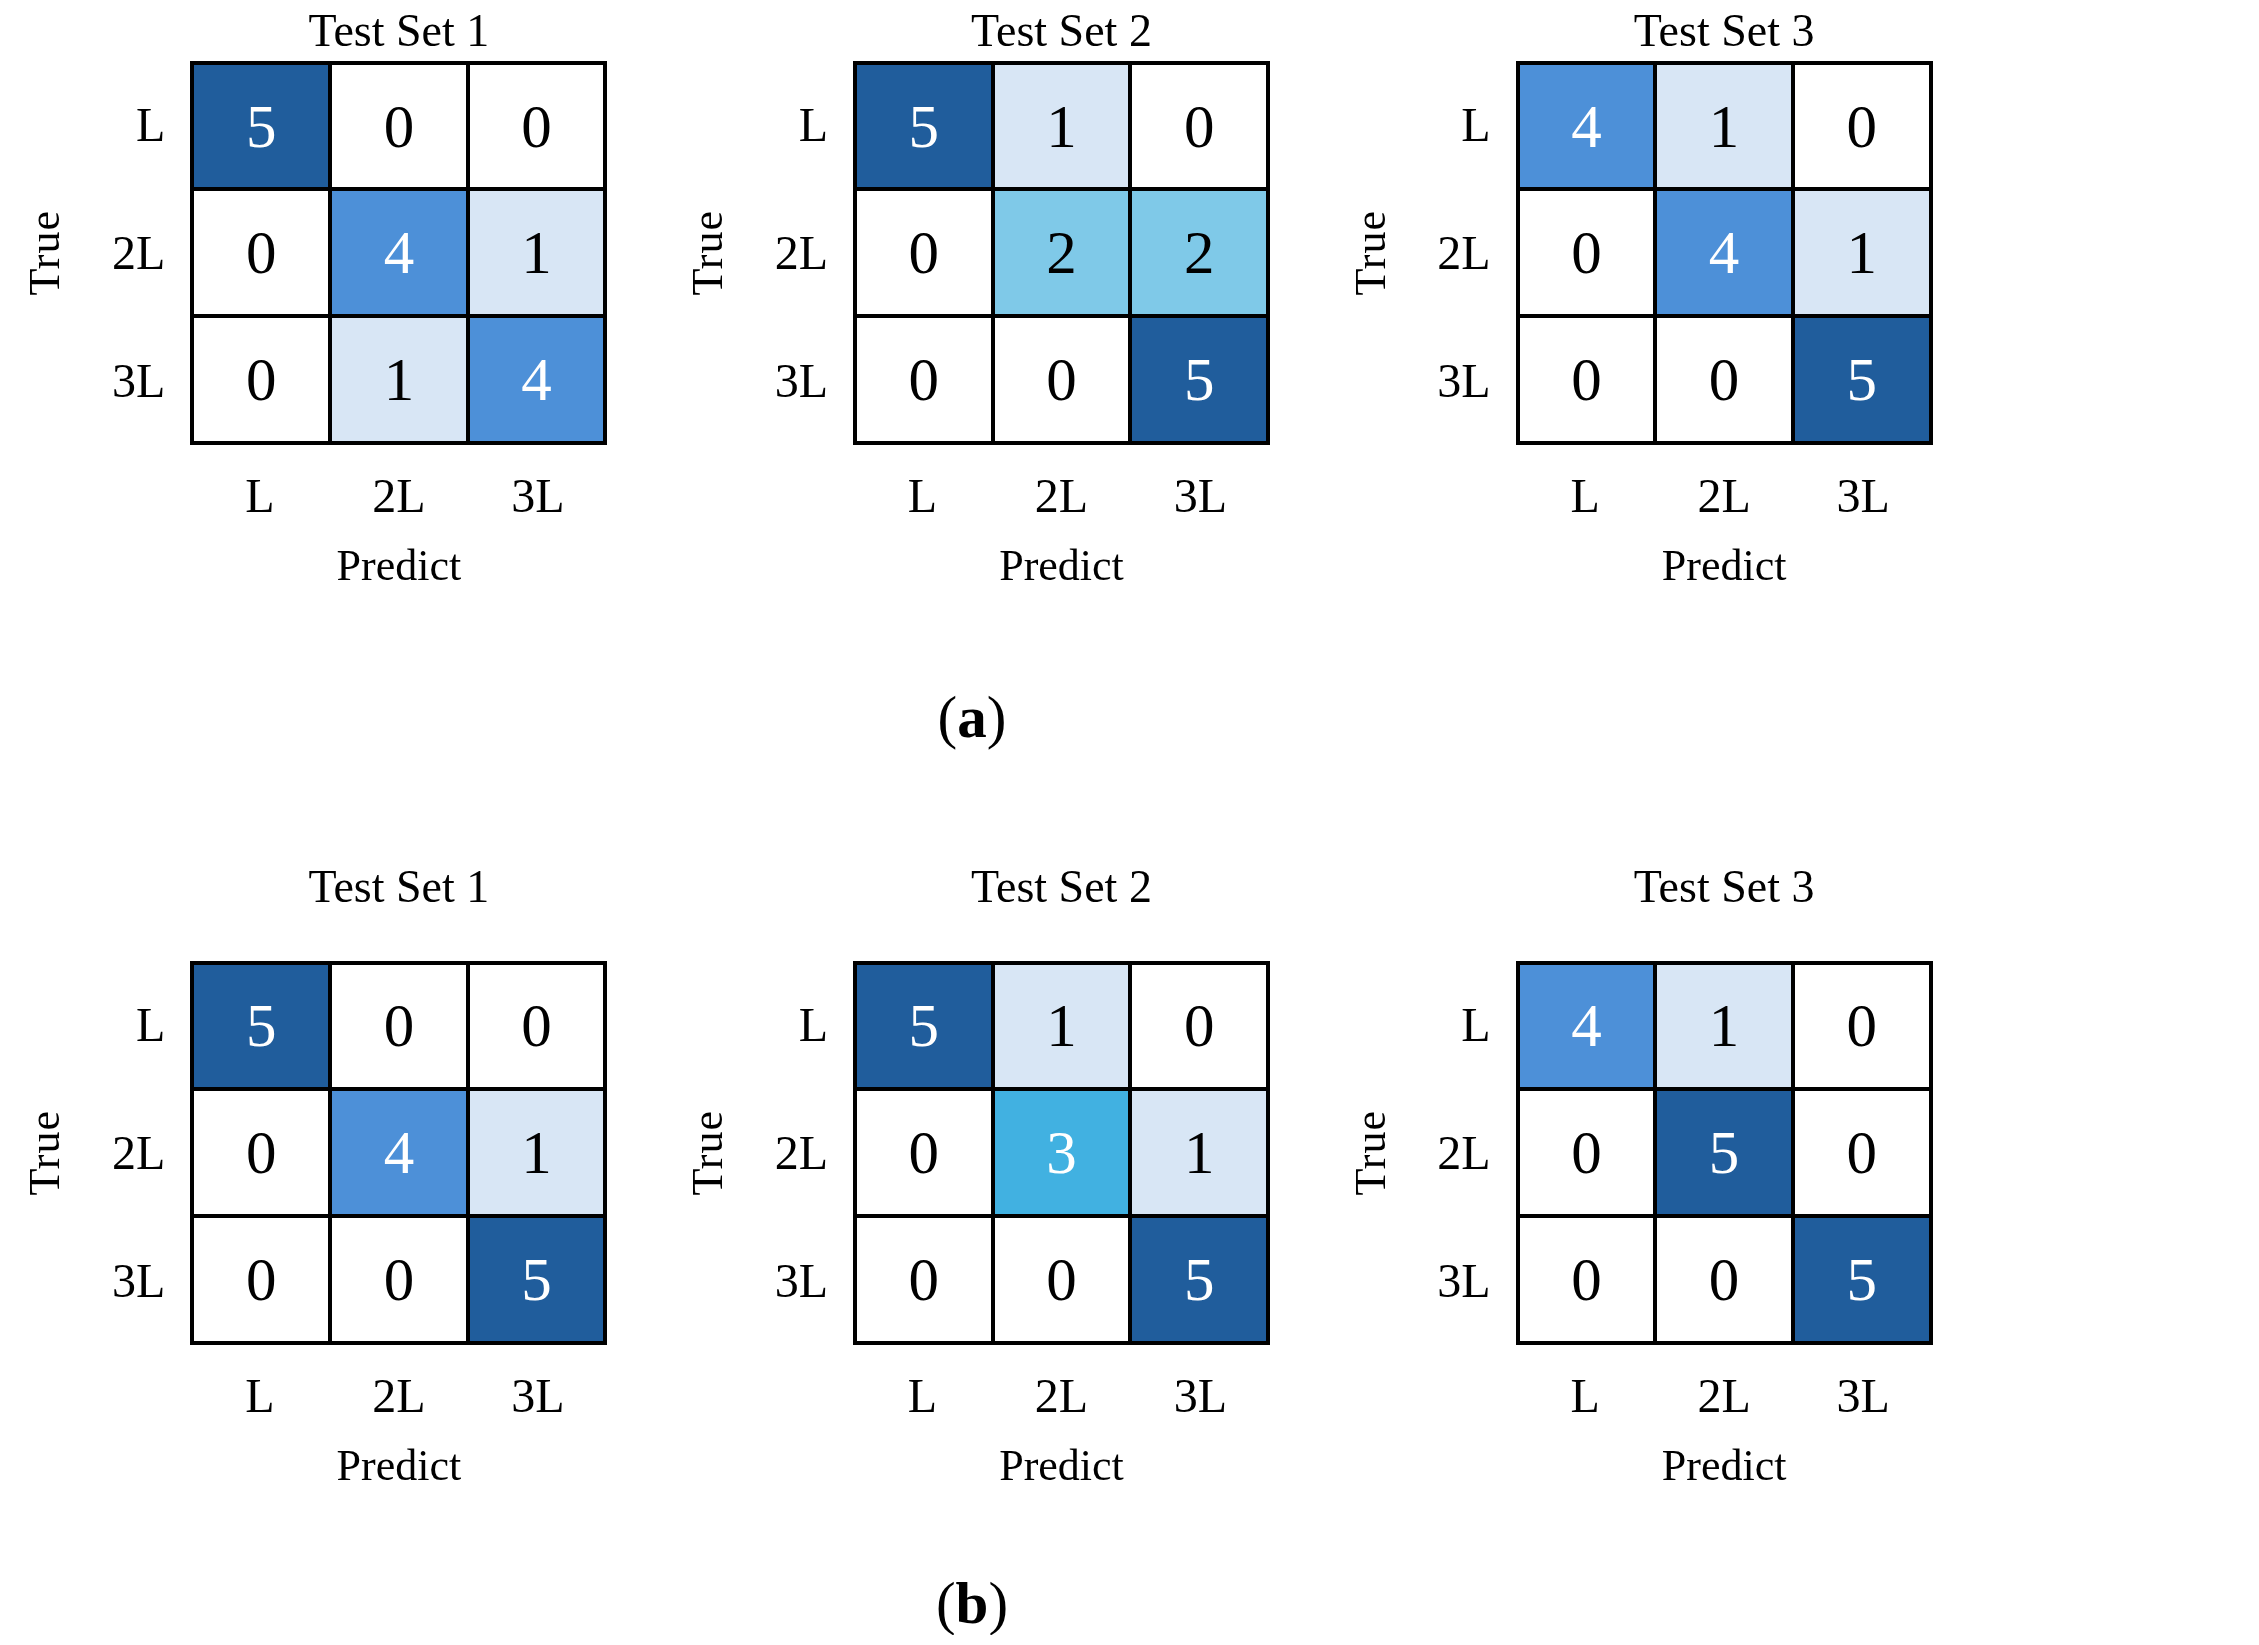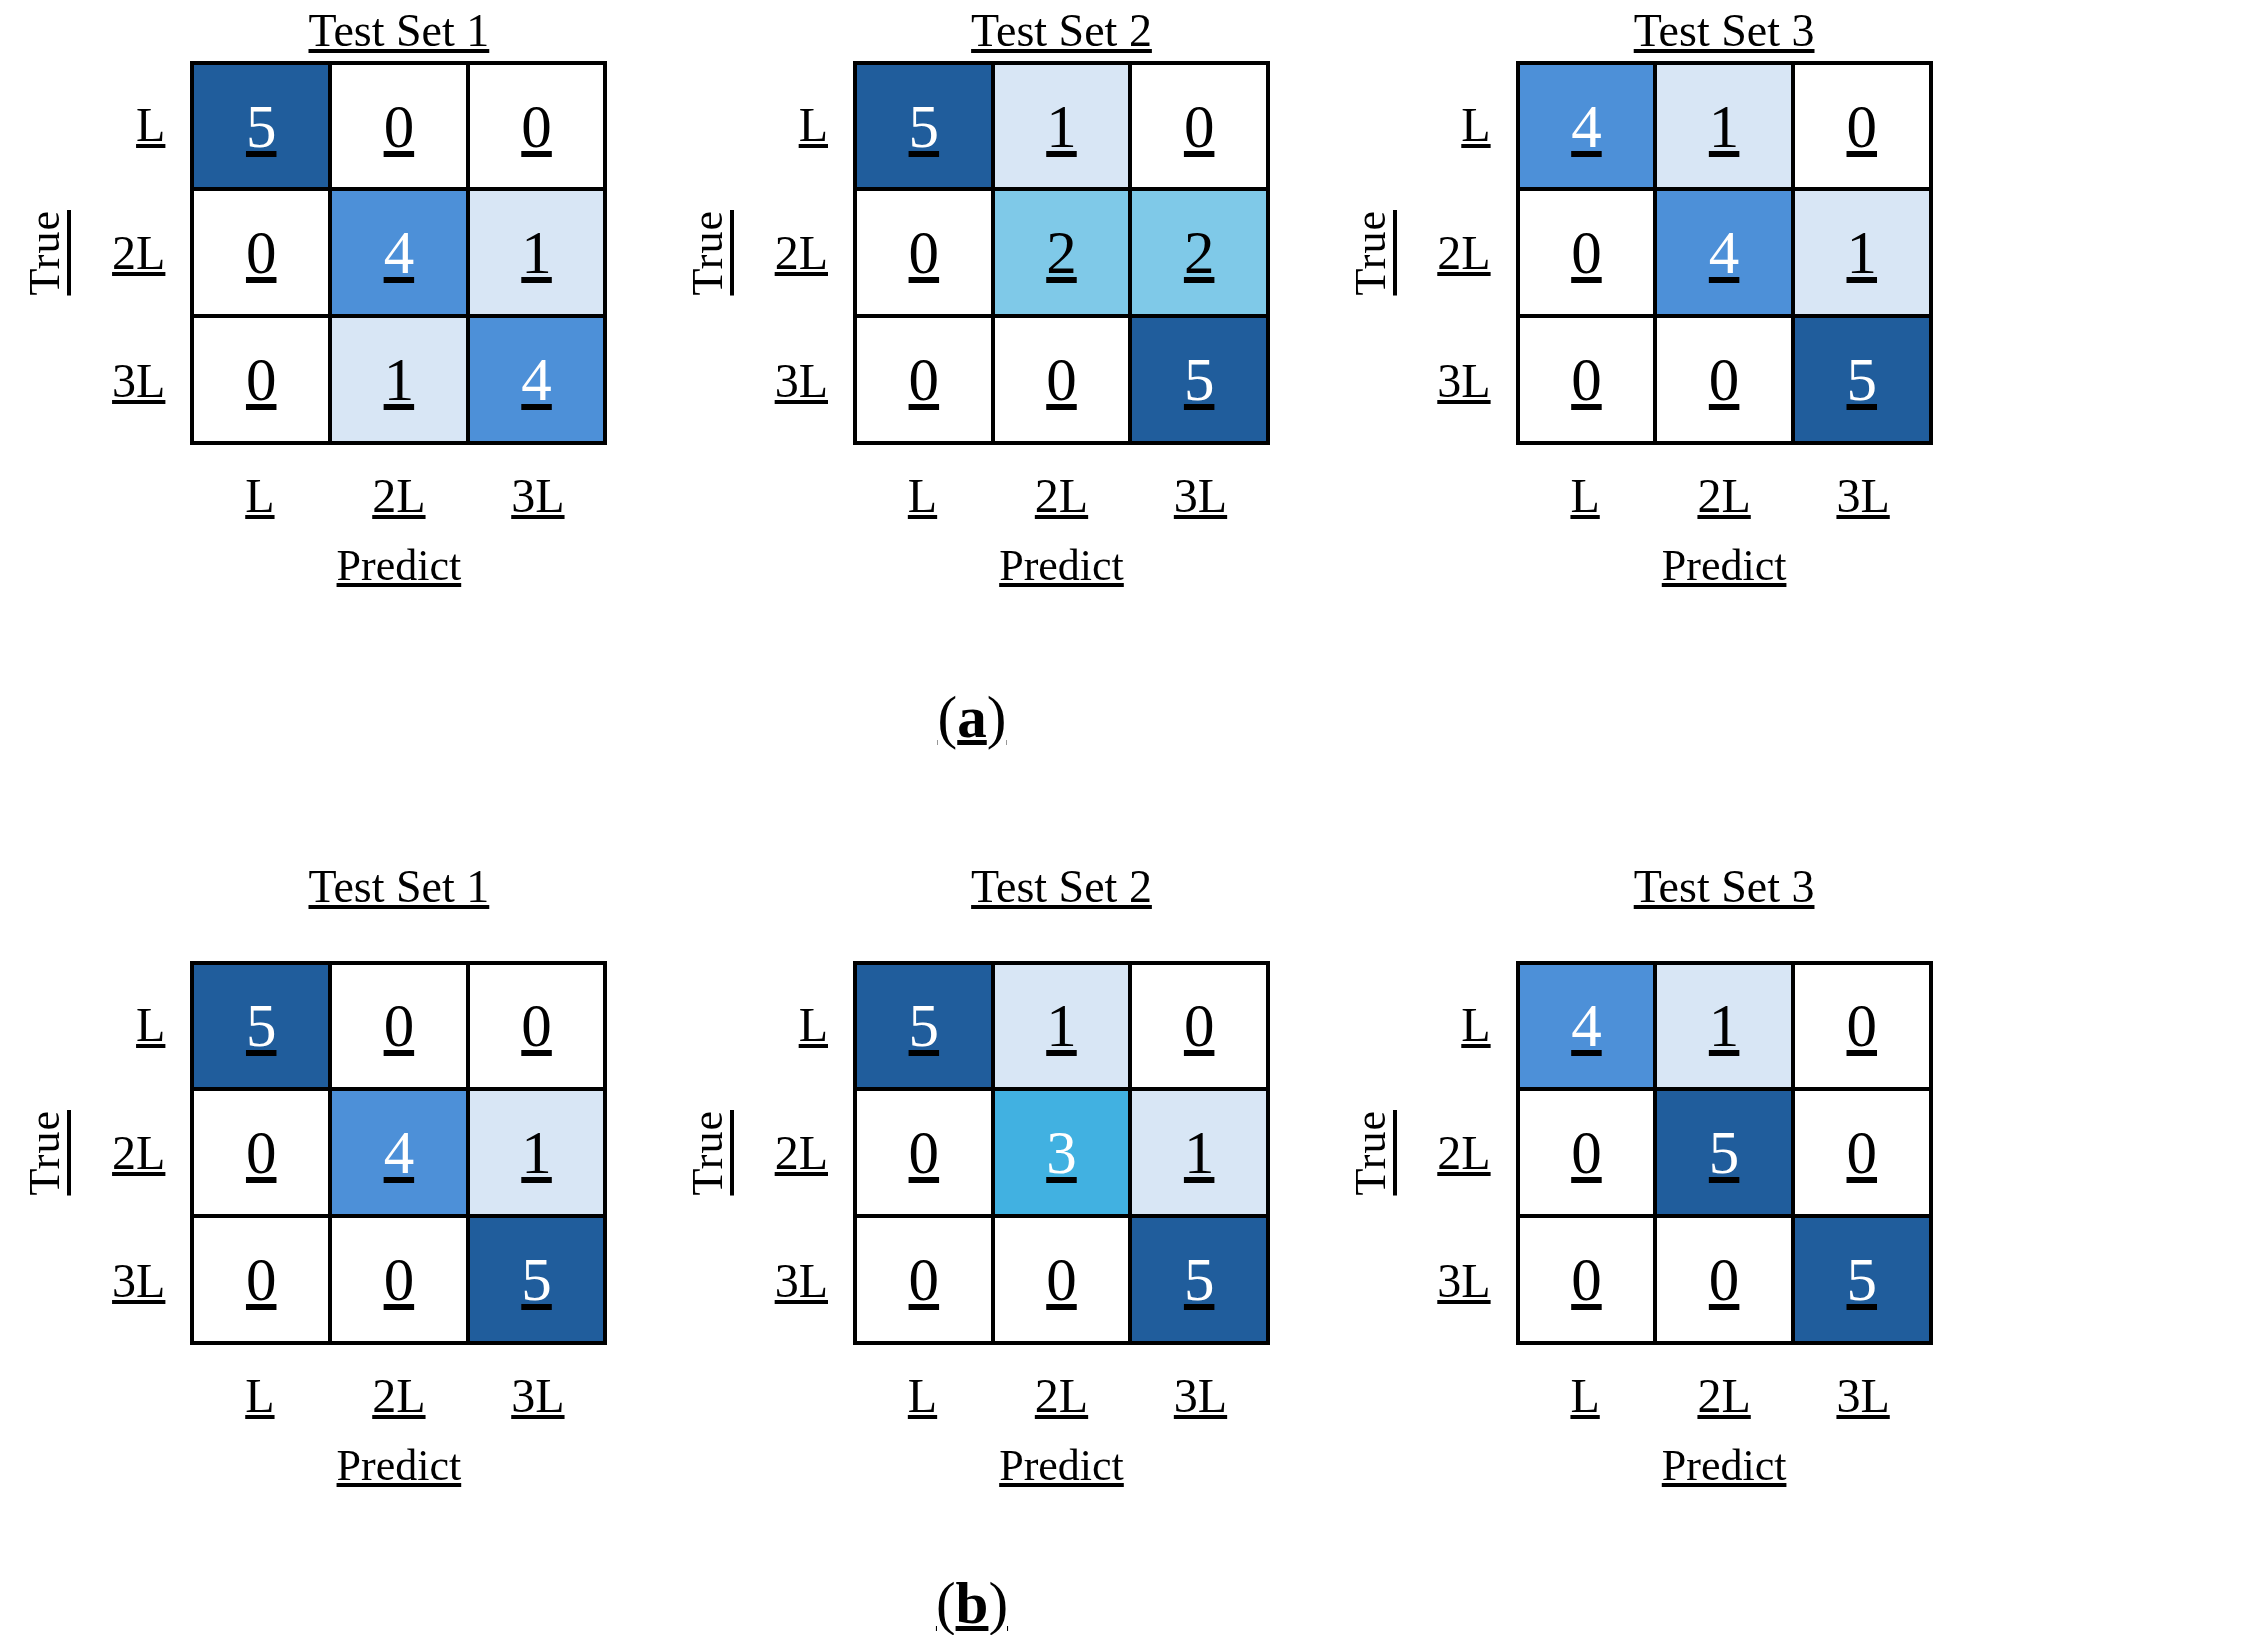--- a/index.html
+++ b/index.html
@@ -4,21 +4,21 @@
 <style>
   * { box-sizing: border-box; margin: 0; padding: 0; }
   html, body {
     width: 2260px;
     background: #ffffff;
     font-family: "Liberation Serif", "DejaVu Serif", serif;
     color: #000000;
   }
   body { padding-top: 5.7px; }
 
-  .group { width: 1944px; text-decoration: underline; }
+  .group { width: 1944px; }
   .group-b { margin-top: 112px; }
 
   .row {
     display: flex;
     justify-content: space-between;
     padding: 0 11.4px;
     width: 100%;
   }
 
   .panel {

